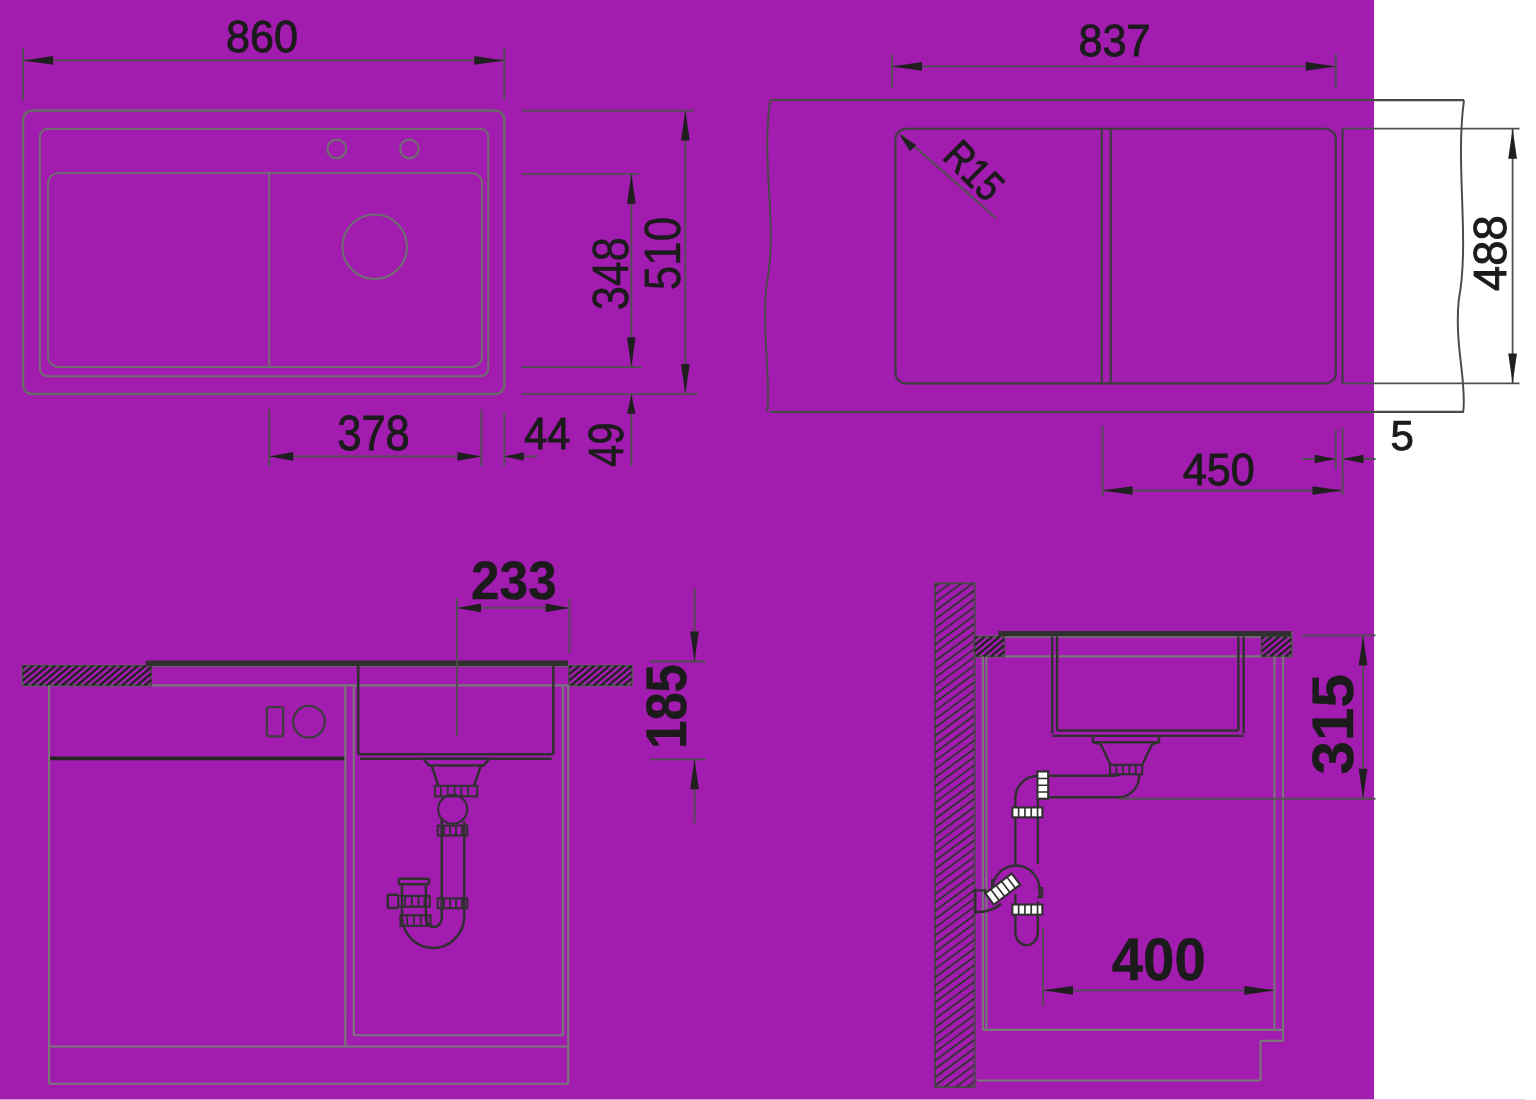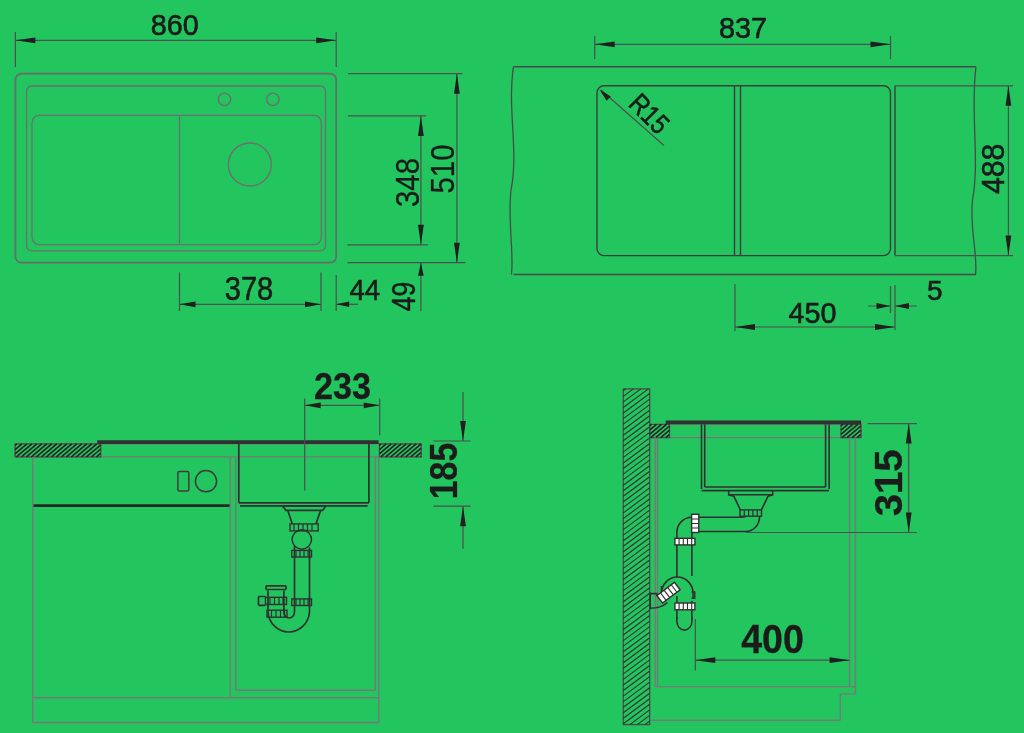--- a/index.html
+++ b/index.html
@@ -1,16 +1,16 @@
 <!DOCTYPE html>
 <html><head>
 <meta charset="utf-8">
 <style>
 html,body{margin:0;padding:0;background:#ffffff;}
-#page{width:1024px;height:733px;position:relative;background:#22c55e;}
+#page{width:916px;height:733px;position:relative;background:#a21caf;}
 svg{display:block;}
 text{font-family:"Liberation Sans",sans-serif;fill:#1b1b1b;stroke:#1b1b1b;stroke-width:0.6;font-size:30px;}
 text.b{font-weight:bold;stroke-width:0.3;}
 </style>
 </head>
 <body>
 <div id="page">
 <svg width="1024" height="733" viewBox="0 0 1024 733">
 <defs>
 </defs>

